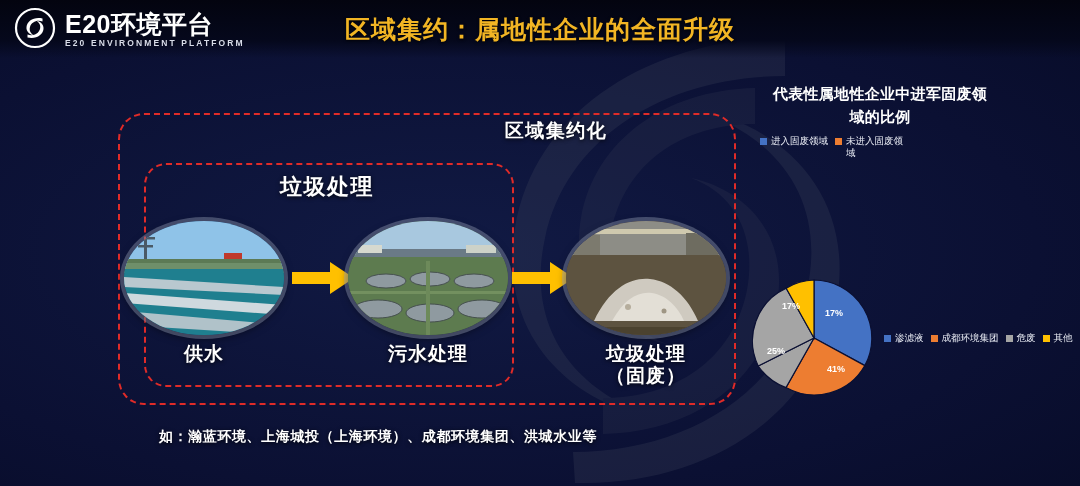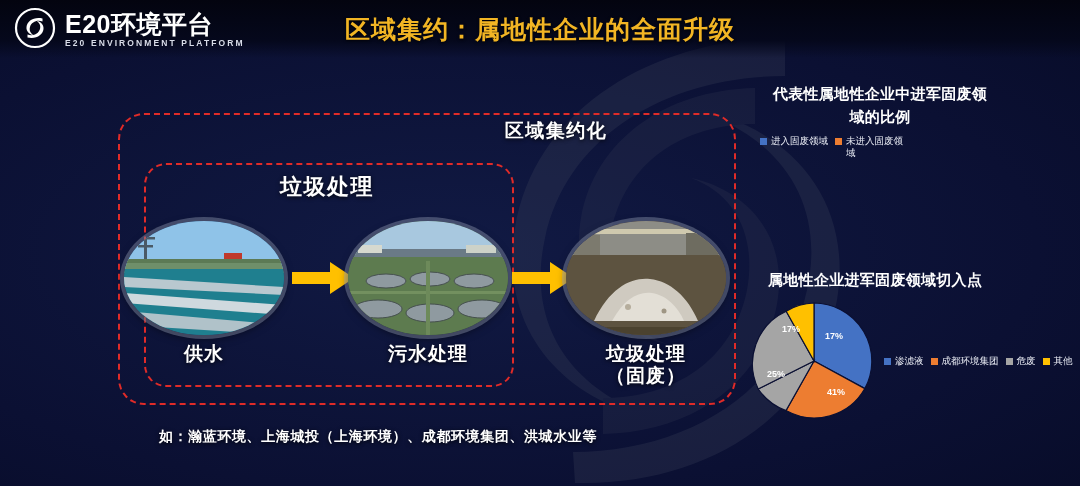--- a/index.html
+++ b/index.html
@@ -216,21 +216,20 @@
         </div>
         <div class="legend-row">
           <span class="swatch" style="background:#ED7D31"></span>
           <span class="legend-text">未进入固废领域</span>
         </div>
       </div>
     </div>
   </div>
 
   <div class="chart" id="chart2">
-    <div class="chart-title">属地性企业进军固废领域切入点</div>
     <div class="chart-body" style="margin-top:8px;">
       <div class="pie">
         <svg viewBox="0 0 124 124" width="124" height="124">
 
           <path d="M62 62 L62 4 A58 58 0 0 1 112.8 89.6 Z" fill="#4472C4" stroke="#0b1033" stroke-width="1.2" transform="rotate(0 62 62)" style="display:none"></path>
           <path d="M62 62 L62 4 A58 58 0 0 1 112.8 90.0 L62 62 Z" fill="none"></path>
 
           <path d="M62 62 L62 4 A58 58 0 0 1 112.85 89.6 Z" fill="#4472C4" stroke="#0b1033" stroke-width="1.2"></path>
 
           <path d="M62 62 L112.85 89.6 A58 58 0 0 1 34.0 111.6 Z" fill="#ED7D31" stroke="#0b1033" stroke-width="1.2"></path>

